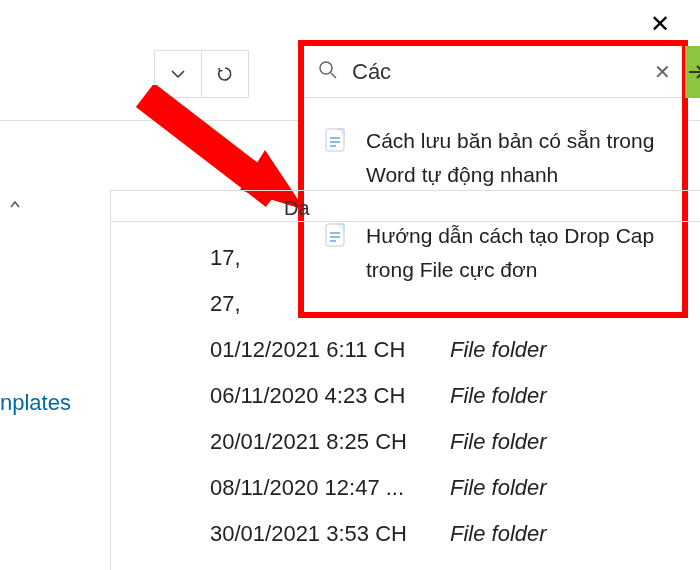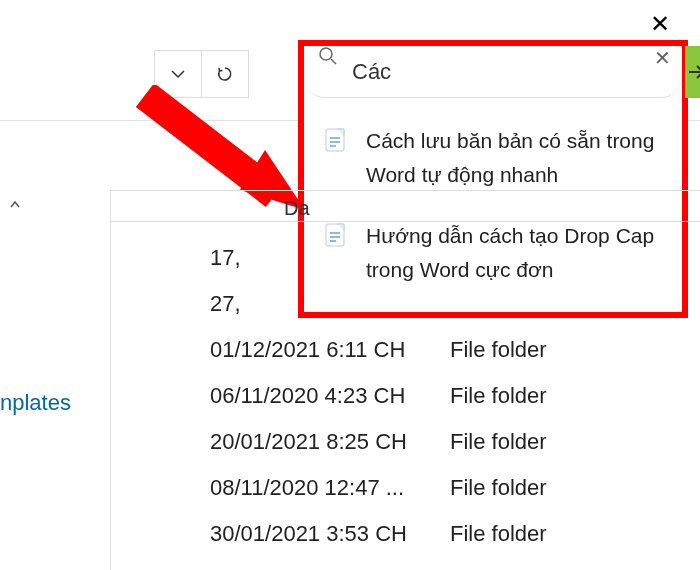--- a/index.html
+++ b/index.html
@@ -44,23 +44,23 @@
     .search-panel {
       position: absolute;
       top: 40px;
       left: 298px;
       width: 390px;
       border: 6px solid #ff0000;
       background: #fff;
     }
     .search-bar {
       display: flex;
+      align-items: center;
       height: 52px;
       border-bottom: 1px solid #ddd;
-      border-radius: 21px;
     }
     .search-icon {
       padding: 0 14px;
       color: #666;
     }
     .search-input {
       flex: 1;
       border: none;
       outline: none;
       font-size: 22px;
@@ -150,20 +150,21 @@
       height: 46px;
     }
     .cell-date {
       width: 240px;
       font-size: 22px;
       color: #222;
     }
     .cell-type {
       font-size: 22px;
       color: #222;
+      font-style: italic;
     }
     .red-arrow {
       position: absolute;
       left: 135px;
       top: 85px;
       pointer-events: none;
     }
     .divider-top {
       position: absolute;
       left: 0;
@@ -230,21 +231,21 @@
       <div class="suggestion-text">Cách lưu băn bản có sẵn trong Word tự động nhanh</div>
     </div>
     <div class="suggestion-item">
       <svg class="suggestion-icon" viewBox="0 0 28 28">
         <rect x="4" y="3" width="18" height="22" rx="2" fill="#fff" stroke="#bcd" stroke-width="1"></rect>
         <path d="M15 3 L22 3 L22 10" fill="#e8f0f8" stroke="#bcd" stroke-width="1"></path>
         <line x1="8" y1="12" x2="18" y2="12" stroke="#6aa3d8" stroke-width="1.5"></line>
         <line x1="8" y1="16" x2="18" y2="16" stroke="#6aa3d8" stroke-width="1.5"></line>
         <line x1="8" y1="20" x2="14" y2="20" stroke="#6aa3d8" stroke-width="1.5"></line>
       </svg>
-      <div class="suggestion-text">Hướng dẫn cách tạo Drop Cap trong Word cực đơn</div>
+      <div class="suggestion-text">Hướng dẫn cách tạo Drop Cap trong File cực đơn</div>
     </div>
   </div>
 </div>
 
 <svg class="red-arrow" width="180" height="140" viewBox="0 0 180 140">
   <path d="M10 10 L140 110" stroke="#ff0000" stroke-width="30" stroke-linecap="butt"></path>
   <path d="M105 105 L170 125 L130 65 Z" fill="#ff0000"></path>
 </svg>
 
 <div class="sidebar">

